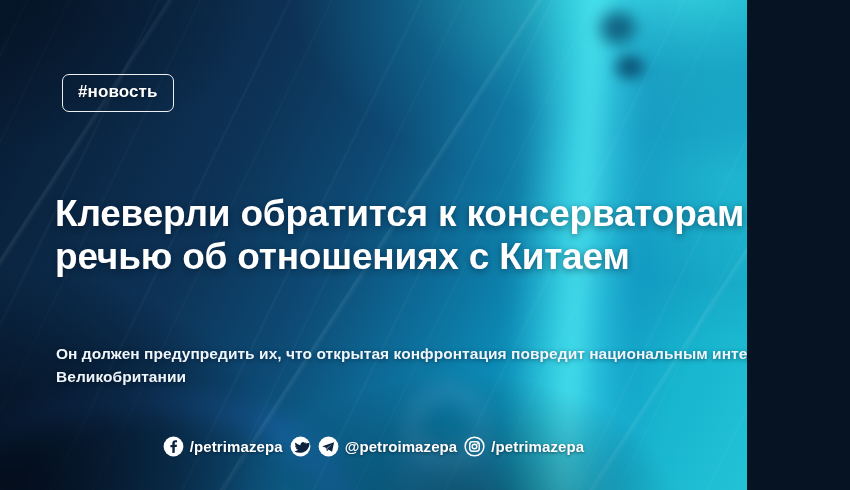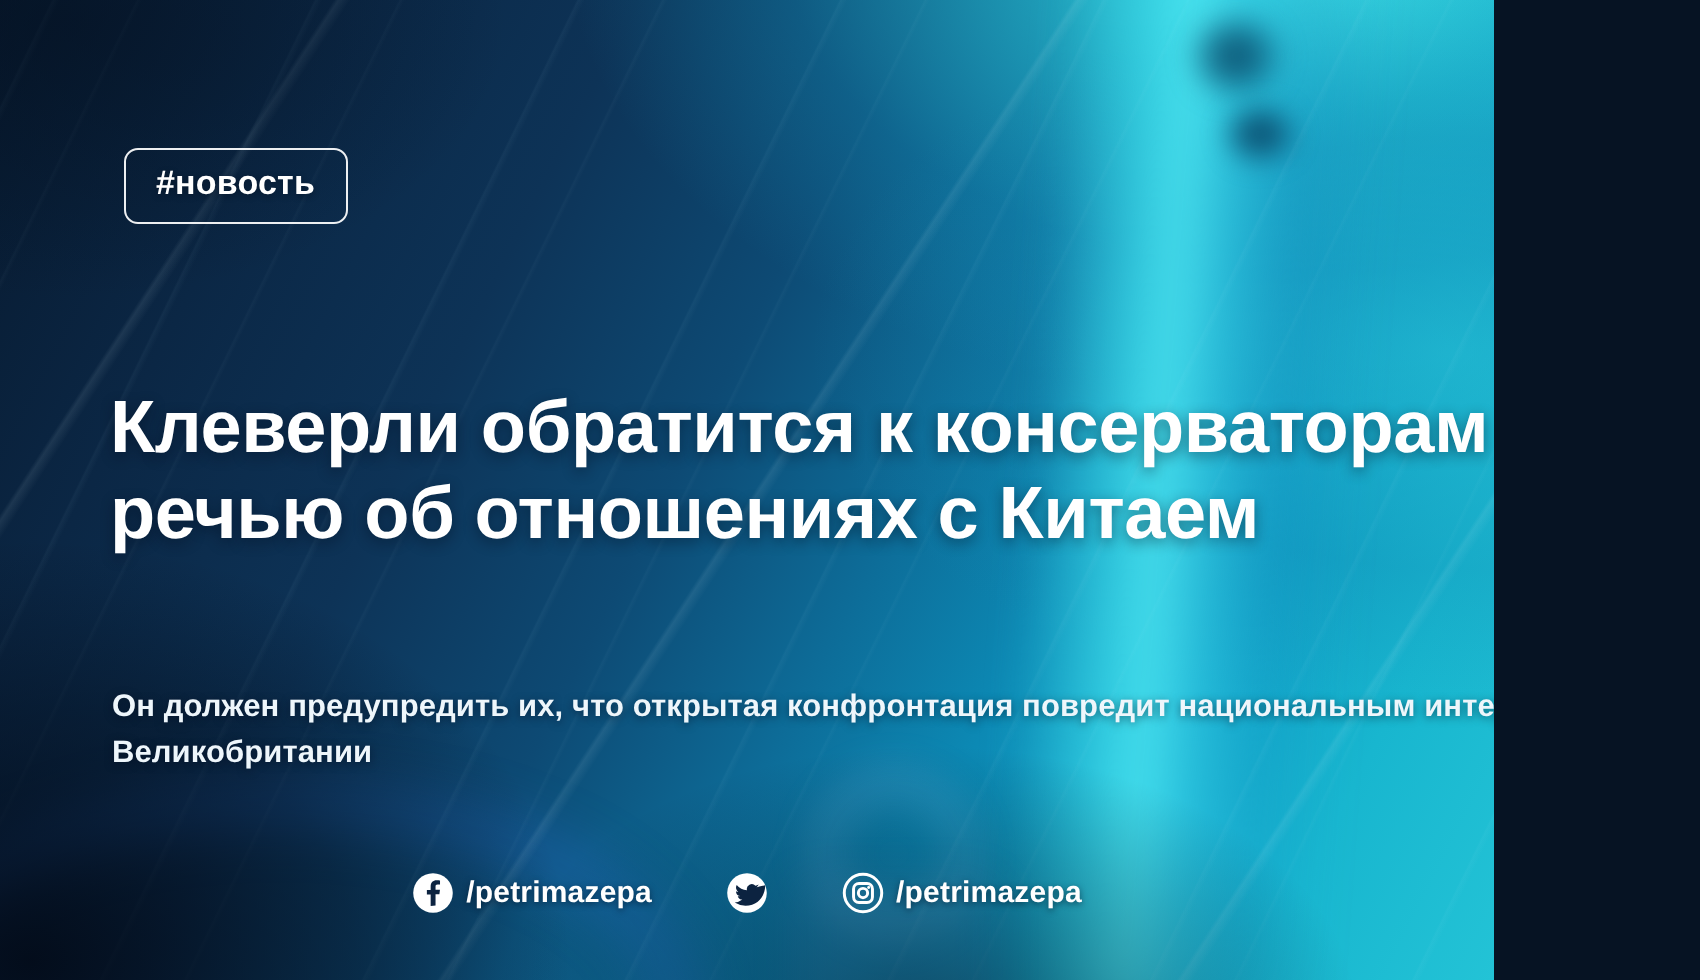--- a/index.html
+++ b/index.html
@@ -193,21 +193,21 @@
     letter-spacing:0.05px;
     text-shadow:0 1px 4px rgba(0,12,30,0.50);
   }
 
   #social-row {
     position:absolute;
     left:0; right:0; top:436px;
     display:flex;
     justify-content:center;
     align-items:center;
-    gap:37px;
+    gap:7px;
   }
 
   .social-item {
     display:flex;
     align-items:center;
     gap:6px;
   }
 
   .social-icon {
     width:21px; height:21px;
@@ -266,20 +266,29 @@
 
       <div class="social-item">
         <span class="social-icon">
           <svg viewBox="0 0 24 24">
             <circle cx="12" cy="12" r="11.3" fill="#ffffff"></circle>
             <path fill="#0c2340" d="M19 8.3c-.5.23-1.05.38-1.62.45.58-.35 1.03-.9 1.24-1.57-.55.33-1.15.56-1.8.69a2.84 2.84 0 0 0-4.84 2.59 8.07 8.07 0 0 1-5.86-2.97 2.84 2.84 0 0 0 .88 3.79c-.46-.01-.9-.14-1.28-.35a2.85 2.85 0 0 0 2.28 2.82c-.42.12-.86.14-1.28.05a2.85 2.85 0 0 0 2.65 1.98A8.04 8.04 0 0 1 5 17.44a11.36 11.36 0 0 0 6.15 1.8c7.4 0 11.45-6.15 11.2-11.66"></path>
           </svg>
         </span>
       </div>
 
+      <div class="social-item">
+        <span class="social-icon">
+          <svg viewBox="0 0 24 24">
+            <circle cx="12" cy="12" r="11.3" fill="#ffffff"></circle>
+            <path fill="#0c2340" d="M18.3 7.05 5.9 11.55c-.62.24-.61.58-.11.73l2.92.9 1.13 3.45c.14.37.25.52.52.52.26 0 .38-.12.52-.26l1.4-1.37 2.92 2.16c.54.3.92.14 1.06-.5l1.92-9.05c.19-.79-.31-1.15-.82-.92l-.06-.16zm-2.05 2.23L10.6 14.4l-.22 2.36-.82-2.57 6.69-4.91z"></path>
+          </svg>
+        </span>
+        <span class="social-handle">@petroimazepa</span>
+      </div>
 
       <div class="social-item">
         <span class="social-icon">
           <svg viewBox="0 0 24 24">
             <circle cx="12" cy="12" r="10.7" fill="none" stroke="#ffffff" stroke-width="1.7"></circle>
             <rect x="6.6" y="6.6" width="10.8" height="10.8" rx="3.1" ry="3.1" fill="none" stroke="#ffffff" stroke-width="1.7"></rect>
             <circle cx="12" cy="12" r="2.65" fill="none" stroke="#ffffff" stroke-width="1.7"></circle>
             <circle cx="15.25" cy="8.8" r="0.85" fill="#ffffff"></circle>
           </svg>
         </span>

